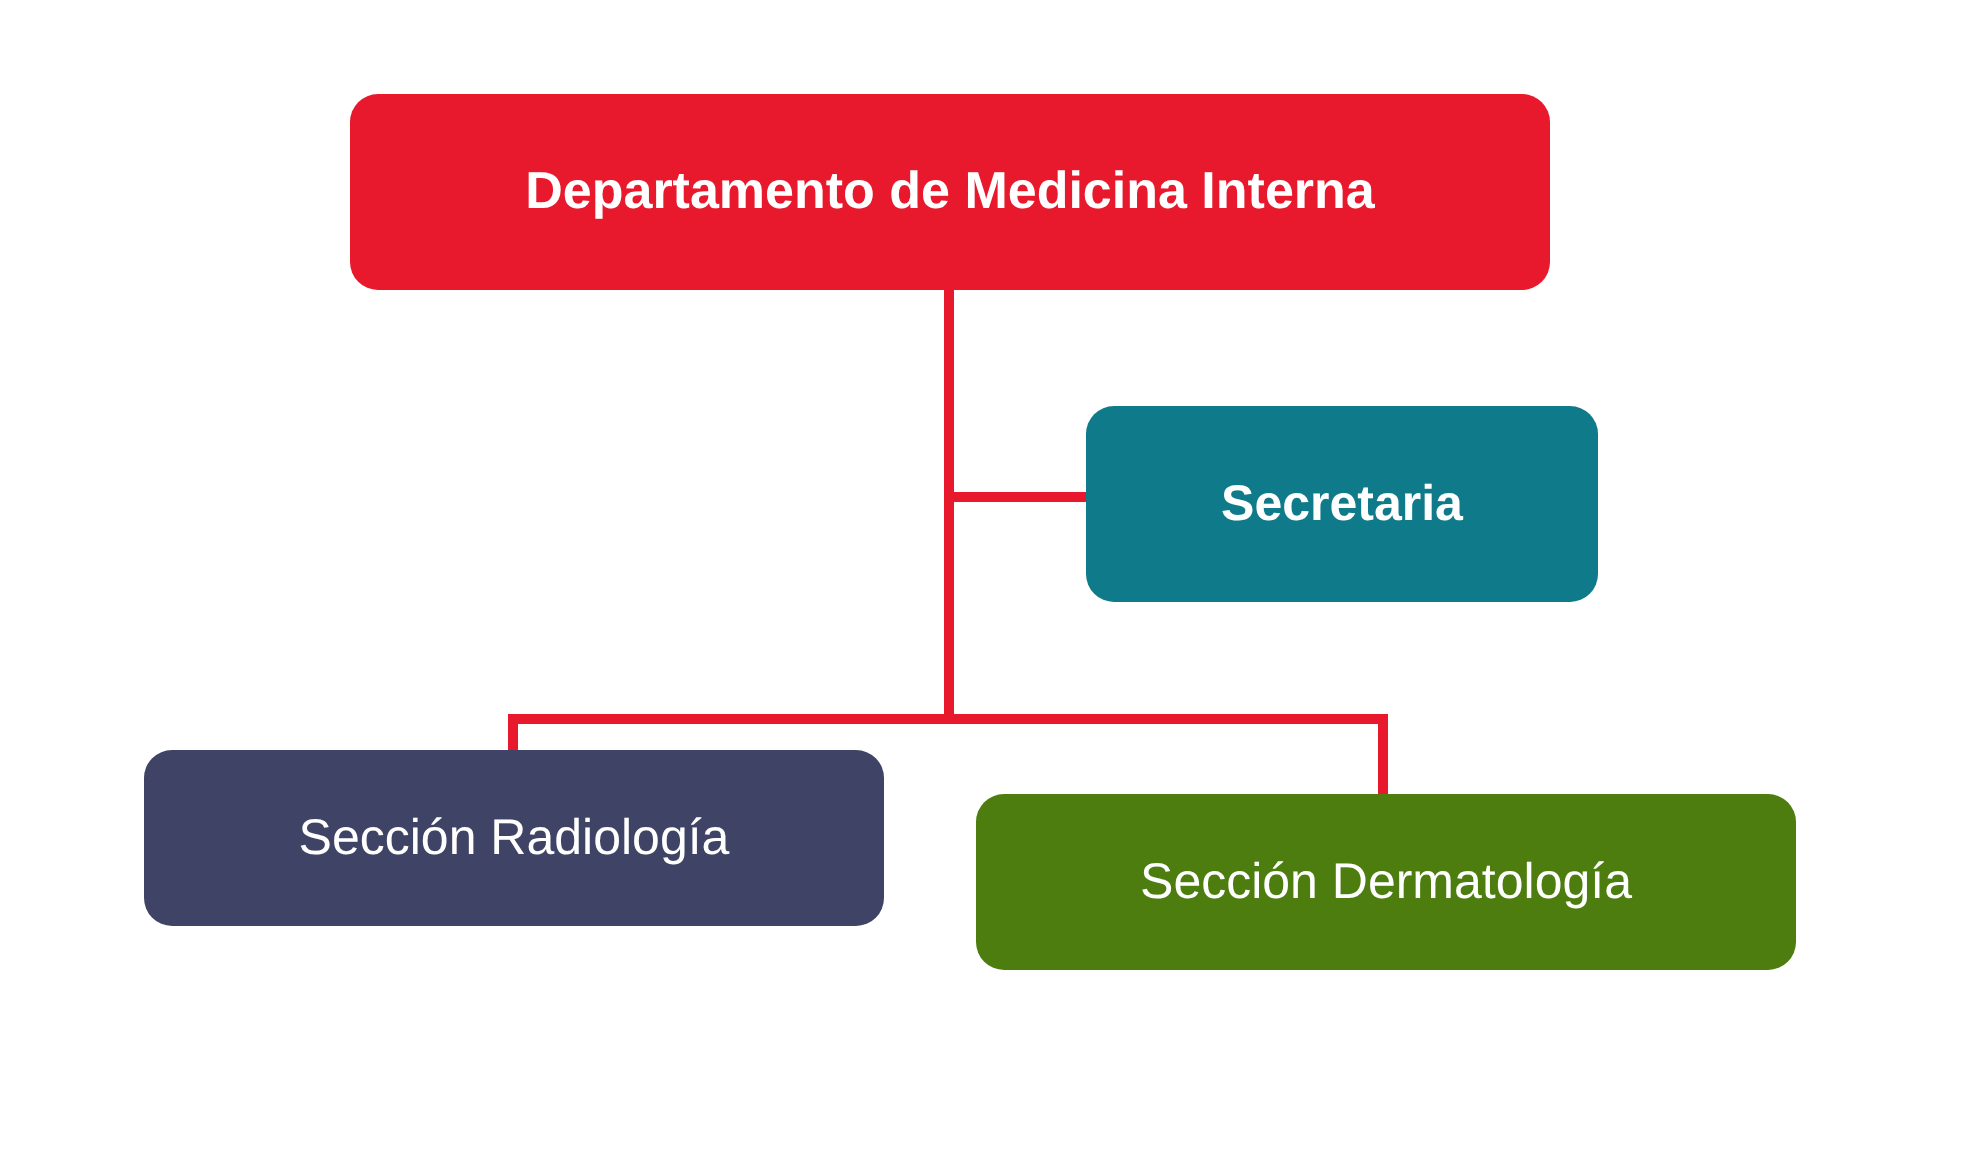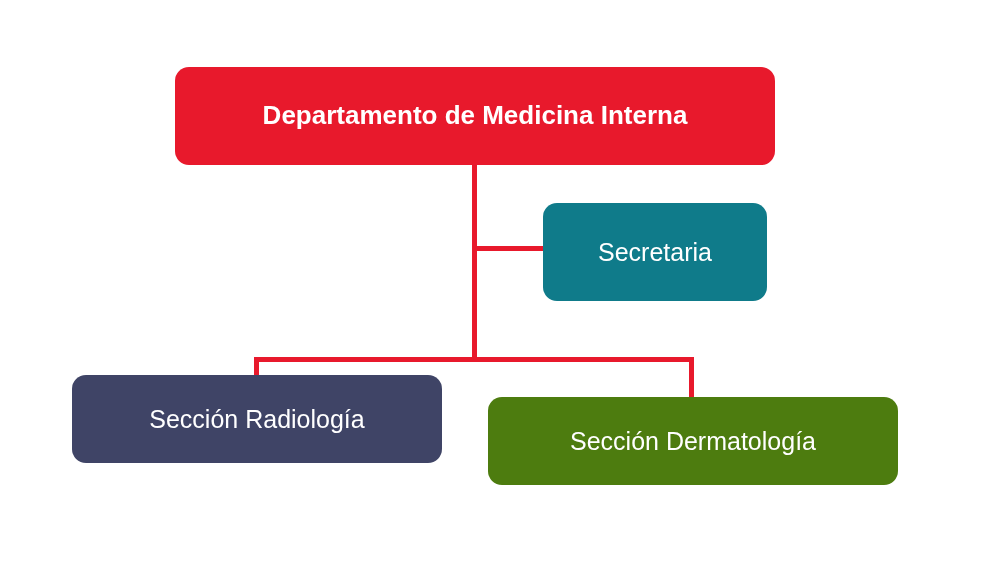--- a/index.html
+++ b/index.html
@@ -24,27 +24,26 @@
     color: #ffffff;
     text-align: center;
     box-sizing: border-box;
     z-index: 2;
   }
   .node-root {
     left: 175px; top: 47px;
     width: 600px; height: 98px;
     font-size: 26px;
     font-weight: 700;
-    margin-top: 20px;
   }
   .node-assistant {
     left: 543px; top: 203px;
-    width: 224px; height: 98px;
+    width: 256px; height: 98px;
     font-size: 25px;
-    font-weight: 400;
+    font-weight: 700;
   }
   .node-child-left {
     left: 72px; top: 375px;
     width: 370px; height: 88px;
     font-size: 25px;
     font-weight: 400;
   }
   .node-child-right {
     left: 488px; top: 397px;
     width: 410px; height: 88px;

